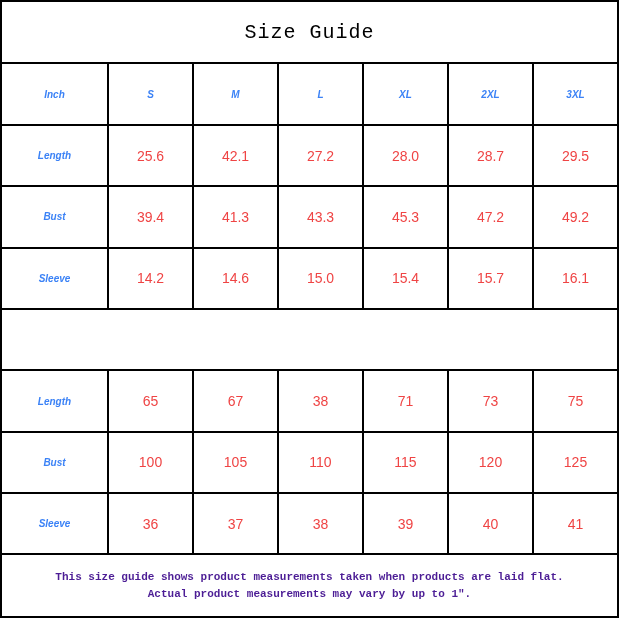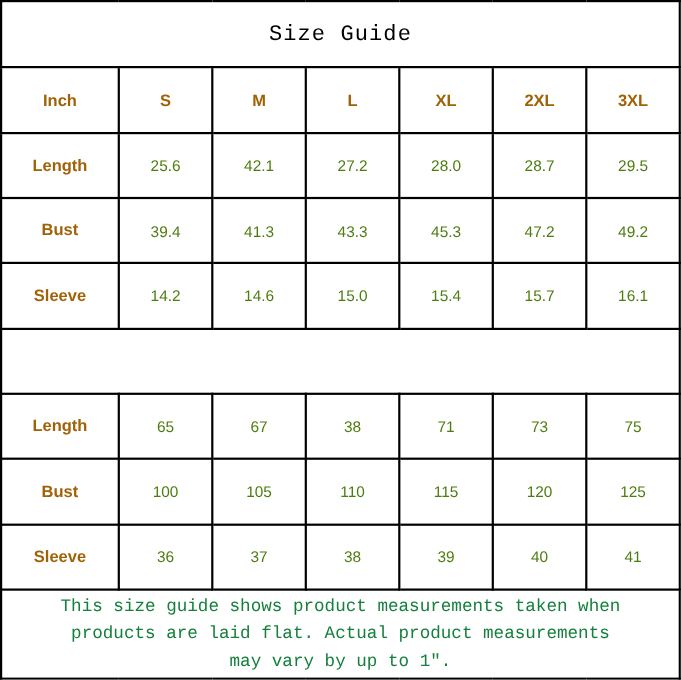--- a/index.html
+++ b/index.html
@@ -33,35 +33,37 @@
   tr.r-note  { height: 57px; }
 
   td.title-cell {
     font-family: "Liberation Mono", "DejaVu Sans Mono", monospace;
     font-size: 20px;
     font-weight: 400;
     letter-spacing: 1px;
     color: #000000;
   }
   td.head-cell {
-    font-size: 15px;
+    font-size: 10px;
     font-weight: 700;
-    color: #a16207;
+    color: #3b82f6;
+    font-style: italic;
   }
   td.value-cell {
     font-size: 14px;
     font-weight: 400;
-    color: #4d7c0f;
+    color: #ef4444;
   }
   td.gap-cell { background: #ffffff; }
   td.note-cell {
     font-family: "Liberation Mono", "DejaVu Sans Mono", monospace;
-    font-size: 16px;
+    font-size: 11px;
     line-height: 1.55;
-    color: #15803d;
+    color: #4c1d95;
+    font-weight: bold;
   }
   .note-text {
     max-width: 520px;
     margin: 0 auto;
     text-align: center;
   }
 </style>
 </head>
 <body>
 

